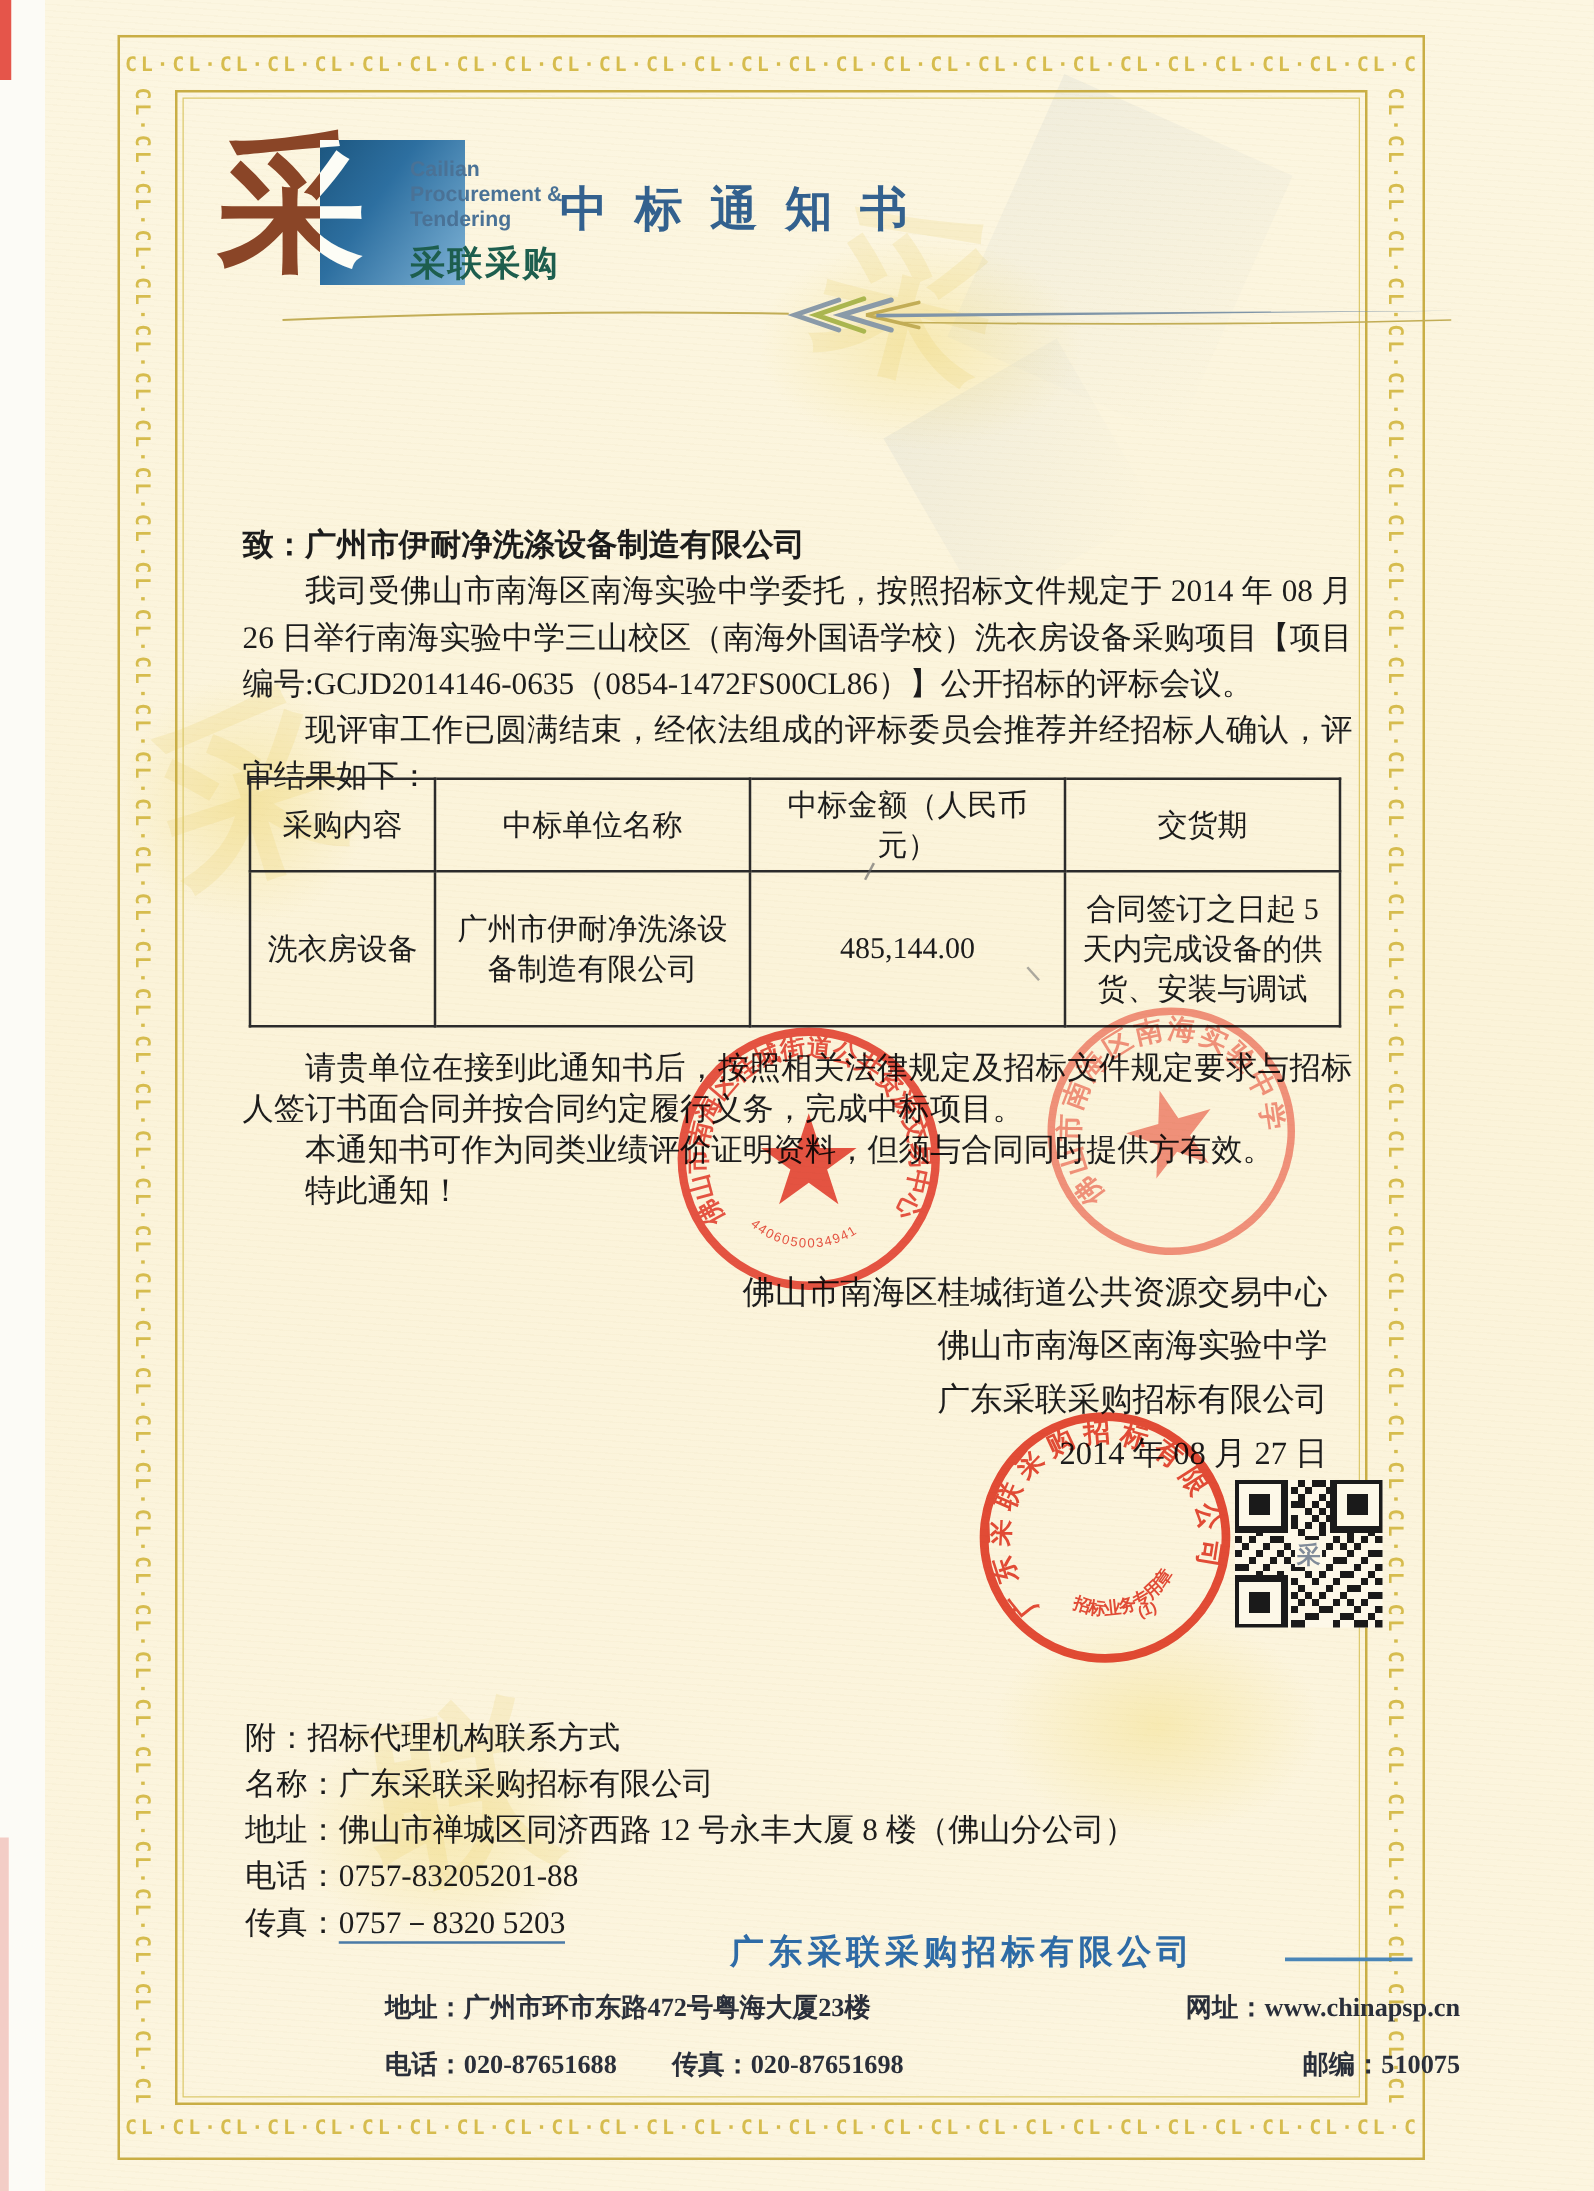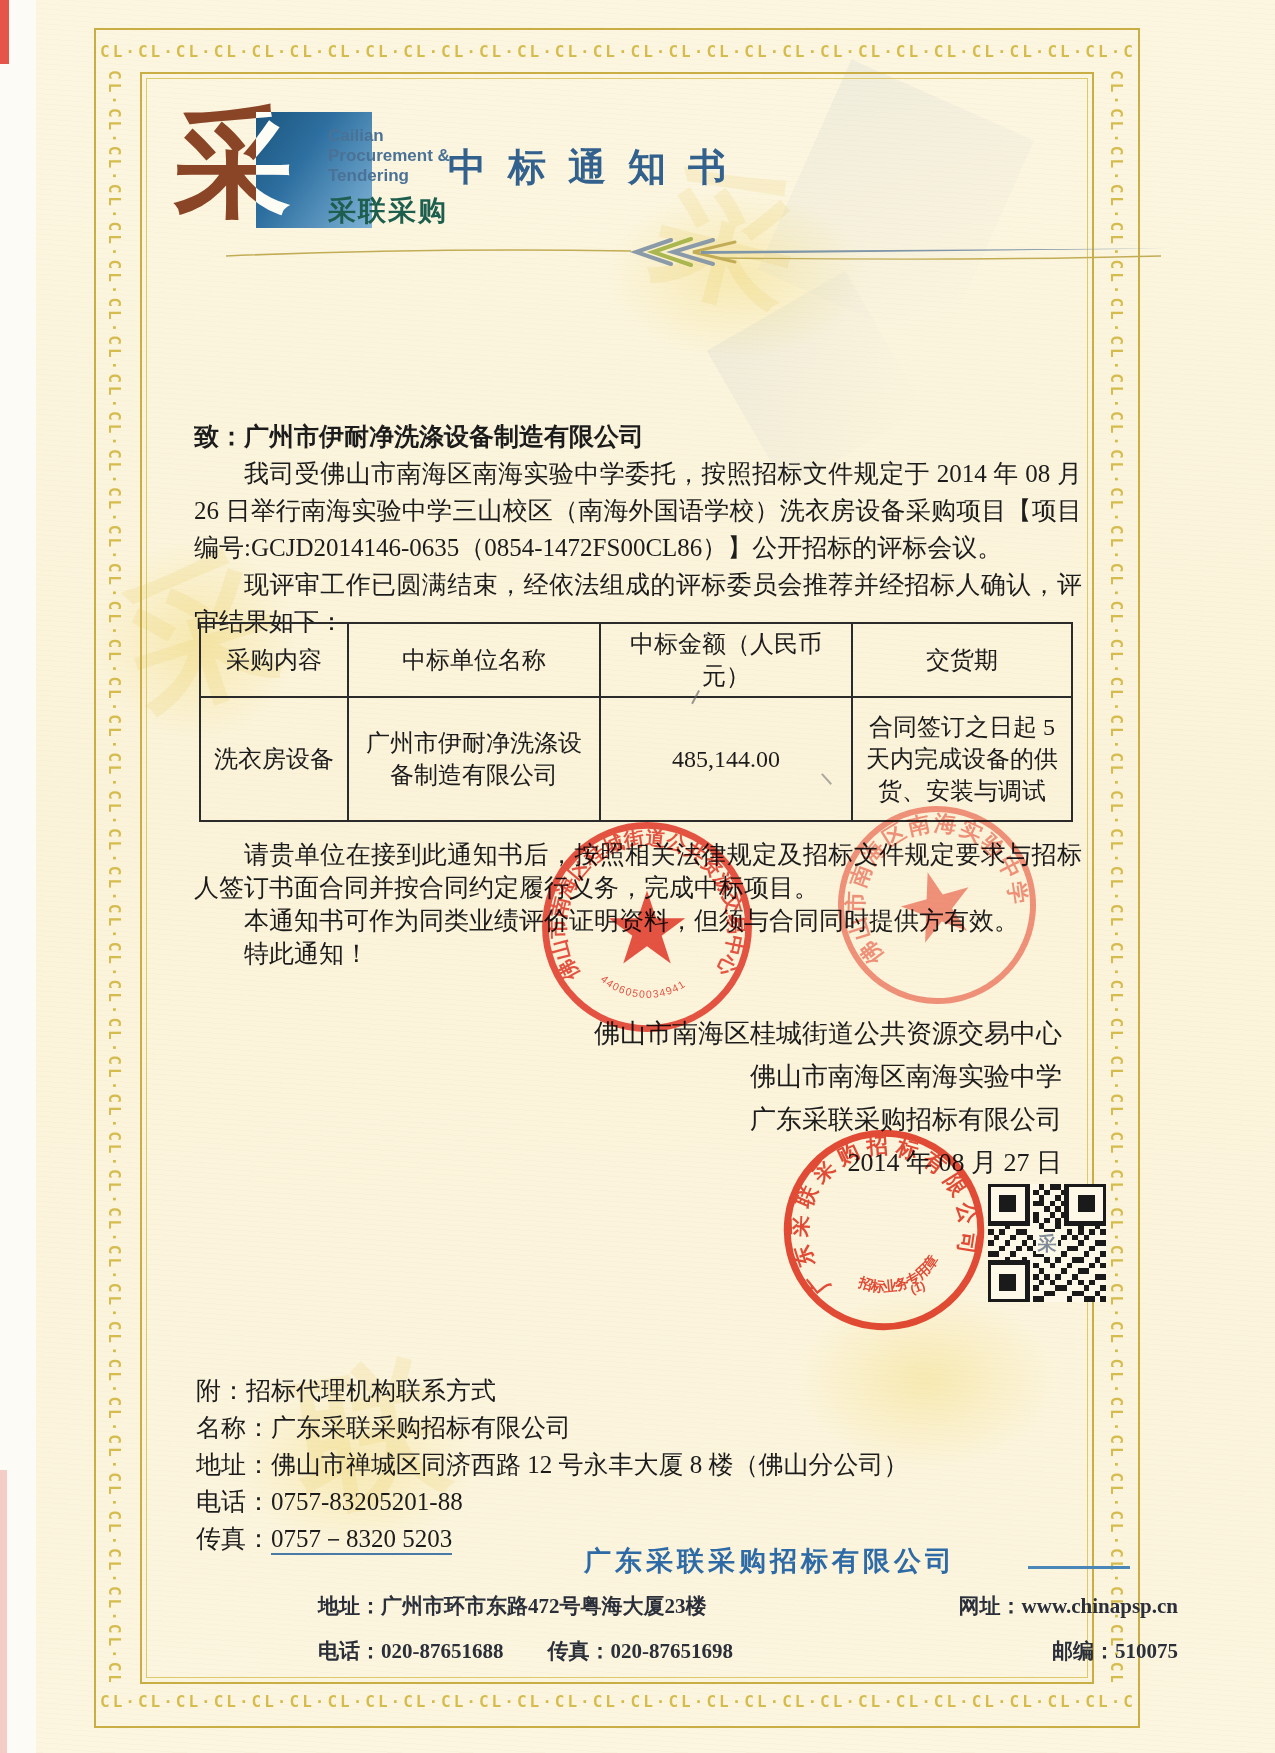--- a/index.html
+++ b/index.html
@@ -66,21 +66,21 @@
   .signature{position:absolute;right:213px;top:1012px;text-align:right;font-size:26px;line-height:43px;color:#1c1c1c;white-space:nowrap;}
   
   .stamp{position:absolute;mix-blend-mode:multiply;}
   .qr{position:absolute;left:952px;top:1184px;width:118px;height:118px;}
   
   .attach{position:absolute;left:160px;top:1372px;font-size:25px;line-height:37px;color:#1c1c1c;white-space:nowrap;}
   .fax-underline{border-bottom:2px solid #4a7aa6;padding-bottom:1px;}
   
   .footer-company{position:absolute;left:548px;top:1543px;font-size:27px;font-weight:bold;color:#2e6ba6;letter-spacing:4px;white-space:nowrap;}
   .footer-line{position:absolute;left:992px;top:1566px;width:102px;height:3px;background:#4a86b8;}
-  .footer-info{position:absolute;left:282px;top:1592px;width:860px;font-weight:bold;font-size:21px;color:#2a2f3a;}
+  .footer-info{position:absolute;left:272px;top:1592px;width:860px;font-weight:bold;font-size:21px;color:#2a2f3a;}
   .footer-row{display:flex;justify-content:space-between;margin-bottom:17px;}
   .footer-row .grp{display:flex;gap:44px;}
   .footer-info span{white-space:nowrap;}
 </style>
 </head>
 <body>
 
 <div class="scan-strip"></div>
 <div class="scan-red-top"></div>
 <div class="scan-red-bottom"></div>

